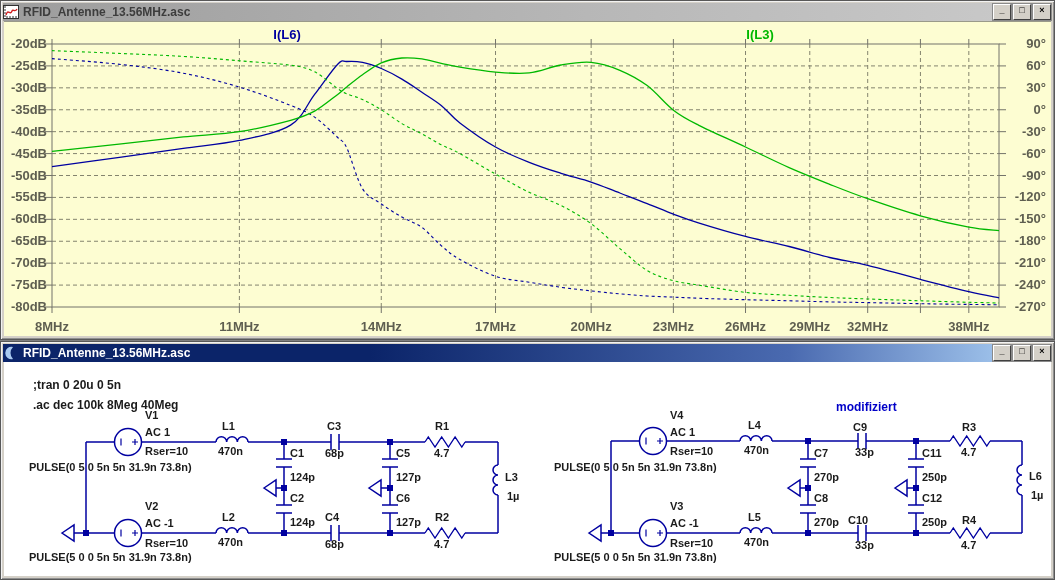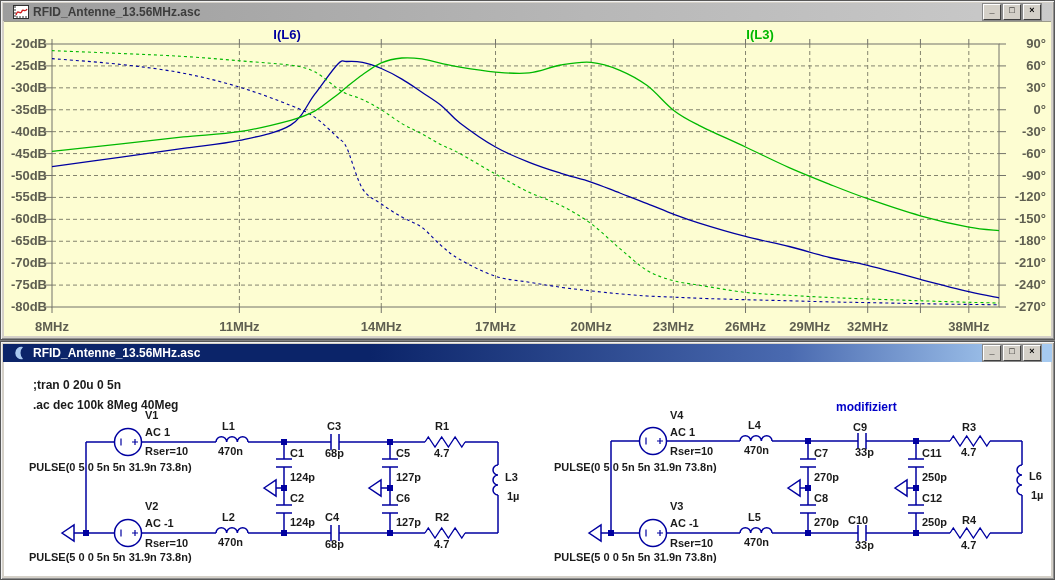--- a/index.html
+++ b/index.html
@@ -11,21 +11,21 @@
   .window{
     position:absolute;left:0;width:1053px;
     background:#d4d0c8;
     border:1px solid #585858;
     box-shadow:inset 1px 1px 0 #f2f2f2, inset -1px -1px 0 #8f8f8f;
   }
   #win-plot{top:0;height:338px;}
   #win-schem{top:341px;height:237px;}
   .titlebar{
     position:absolute;left:2px;right:2px;top:2px;height:18px;
-    display:flex;align-items:center;padding:0 10px;box-sizing:border-box;
+    display:flex;align-items:center;padding:0 0;box-sizing:border-box;
   }
   #win-plot .titlebar{
     background:linear-gradient(90deg,#9d9d9d,#b9b9b9 60%,#cacaca);
     color:#3d3d3d;
   }
   #win-schem .titlebar{
     background:linear-gradient(90deg,#0b2469 35%,#4a6ab0 75%,#a6caf0 97%);
     color:#ffffff;
   }
   .titletext{font-size:12px;font-weight:bold;margin-left:4px;white-space:nowrap;flex:1;}

